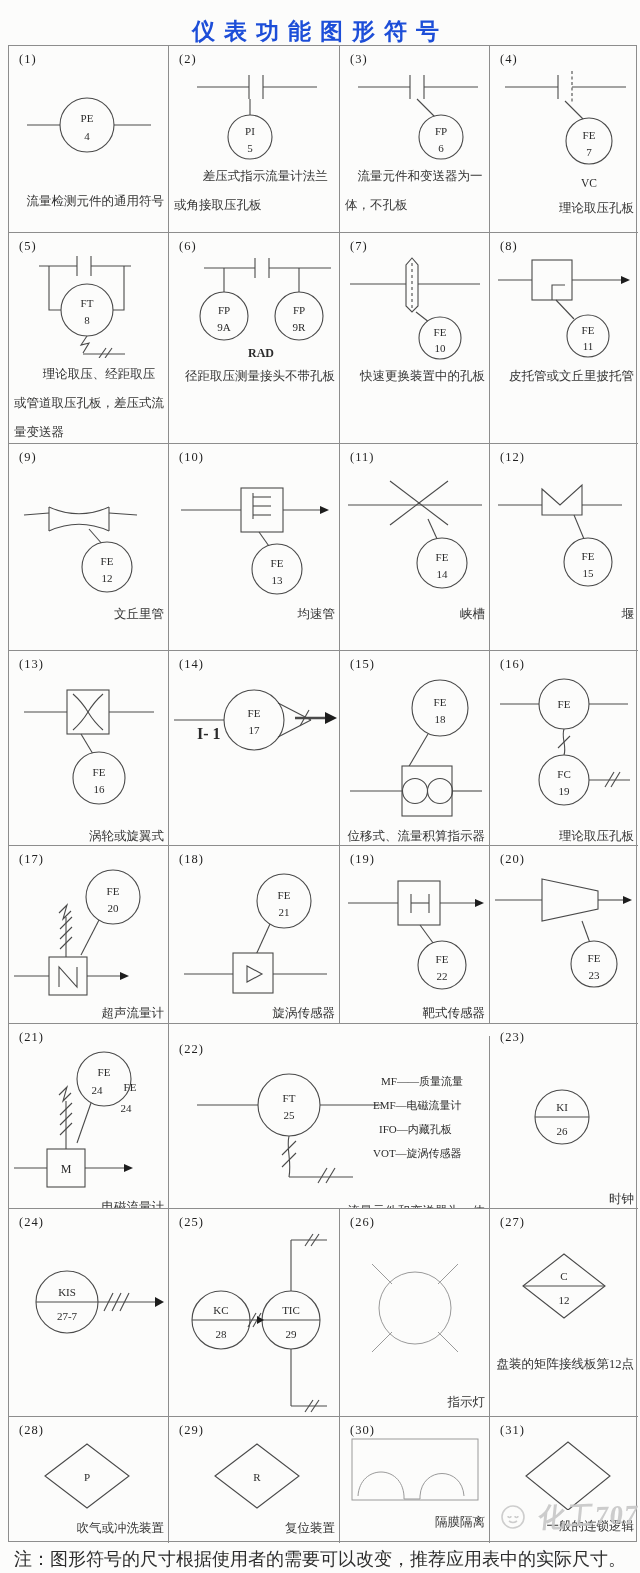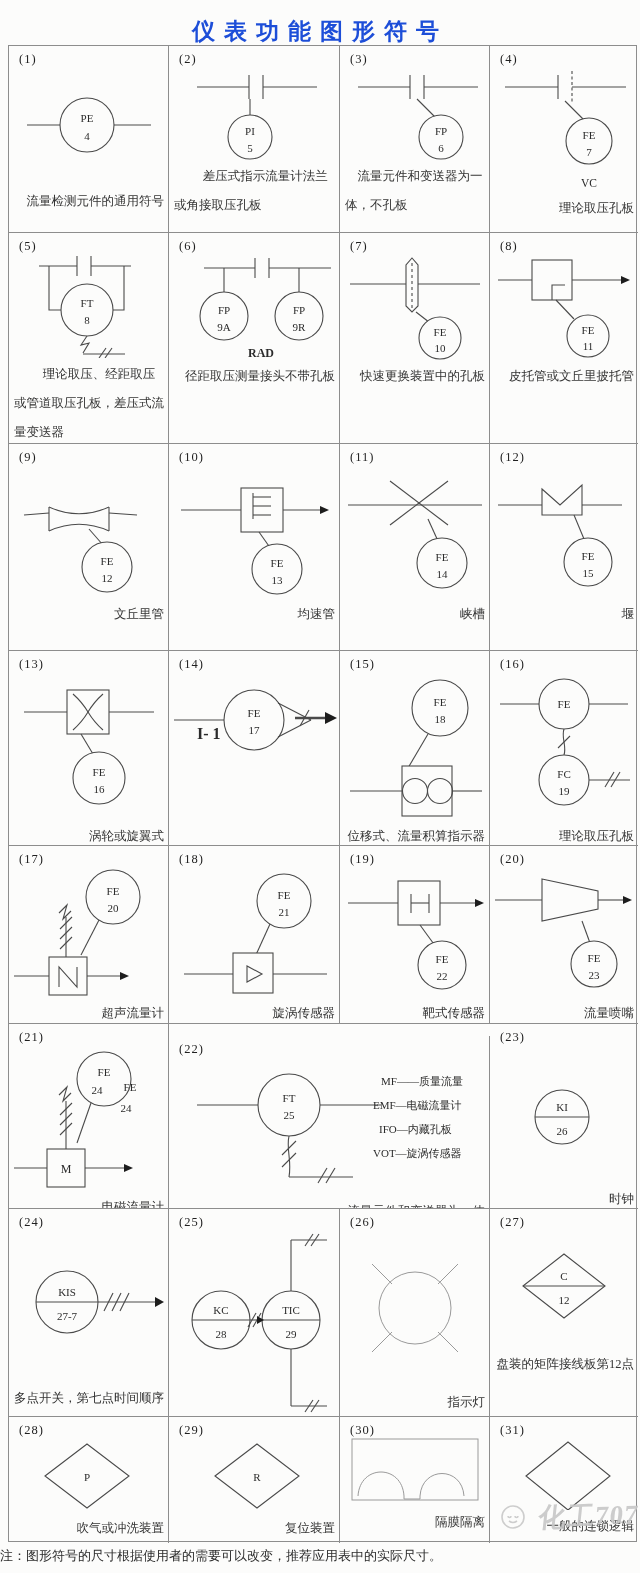--- a/index.html
+++ b/index.html
@@ -18,22 +18,22 @@
   .num { font-size:12.5px; padding:6px 0 0 10px; height:15px; color:#1f1f1f; letter-spacing:1px; }
   .cap { font-size:12.5px; line-height:29px; text-align:right; padding:0 4px;
          margin-top:2px; color:#333; }
   .cap.left { text-align:left; padding:0 3px 0 5px; }
   .ind1 { text-indent:1em; } .ind2 { text-indent:2.3em; }
   svg { display:block; margin:0 auto; }
   svg text { font-family:"Liberation Serif","DejaVu Serif",serif; fill:#2b2b2b; }
   .sym { stroke:#4a4a4a; stroke-width:1.1; fill:none; }
   .symlight { stroke:#9a9a9a; stroke-width:1; fill:none; }
   .ah { fill:#1d1d1d; stroke:none; }
-  .note { position:absolute; top:1547px; left:0; width:100%; text-align:left;
-          font-size:13px; color:#2c2c2c; }
+  .note { position:absolute; top:1547px; left:0; width:100%; text-align:center;
+          font-size:18px; color:#2c2c2c; }
   .wm { position:absolute; left:488px; top:1487px; width:150px; height:58px; z-index:5;
         color:#c7c7c7; display:flex; align-items:center; opacity:.9; }
   .wm-text { font-size:27px; font-weight:bold; transform:skewX(-8deg) rotate(-2deg);
              letter-spacing:1px; white-space:nowrap; }
 </style>
 </head>
 <body>
 
 <div class="page">
   <div class="title">仪表功能图形符号</div>
@@ -396,21 +396,20 @@
           <line x1="5" y1="33" x2="52" y2="33"></line>
           <polygon points="52,12 108,24 108,42 52,54" fill="#fcfcfb"></polygon>
           <line x1="108" y1="33" x2="134" y2="33"></line>
           <line x1="92" y1="54" x2="100" y2="76"></line>
           <circle cx="104" cy="97" r="23" fill="#fcfcfb"></circle>
         </g>
         <polygon class="ah" points="133,29 142,33 133,37"></polygon>
         <text x="104" y="95" font-size="11" text-anchor="middle">FE</text>
         <text x="104" y="112" font-size="11" text-anchor="middle">23</text>
       </svg>
-      <div class="cap">流量喷嘴</div>
     </div>
 
     <div class="cell">
       <div class="num">(21)</div>
       <svg width="160" height="146" viewBox="0 0 160 146">
         <g class="sym">
           <circle cx="95" cy="34" r="27" fill="#fcfcfb"></circle>
           <line x1="82" y1="58" x2="68" y2="98"></line>
           <polyline points="50,50 58,42 54,56 62,48"></polyline>
           <line x1="57" y1="56" x2="57" y2="104"></line>
@@ -476,21 +475,20 @@
           <line x1="27" y1="72" x2="89" y2="72"></line>
           <line x1="89" y1="72" x2="148" y2="72"></line>
           <line x1="95" y1="81" x2="104" y2="63"></line>
             <line x1="103" y1="81" x2="112" y2="63"></line>
             <line x1="111" y1="81" x2="120" y2="63"></line>
         </g>
         <polygon class="ah" points="146,67 155,72 146,77"></polygon>
         <text x="58" y="66" font-size="11" text-anchor="middle">KIS</text>
         <text x="58" y="90" font-size="11" text-anchor="middle">27-7</text>
       </svg>
-      <div class="cap">多点开关，第七点时间顺序</div>
     </div>
 
     <div class="cell">
       <div class="num">(25)</div>
       <svg width="171" height="186" viewBox="0 0 171 186">
         <g class="sym">
           <line x1="122" y1="10" x2="122" y2="61"></line>
             <line x1="122" y1="10" x2="158" y2="10"></line>
           <line x1="136" y1="16" x2="144" y2="4"></line>
             <line x1="142" y1="16" x2="150" y2="4"></line>

